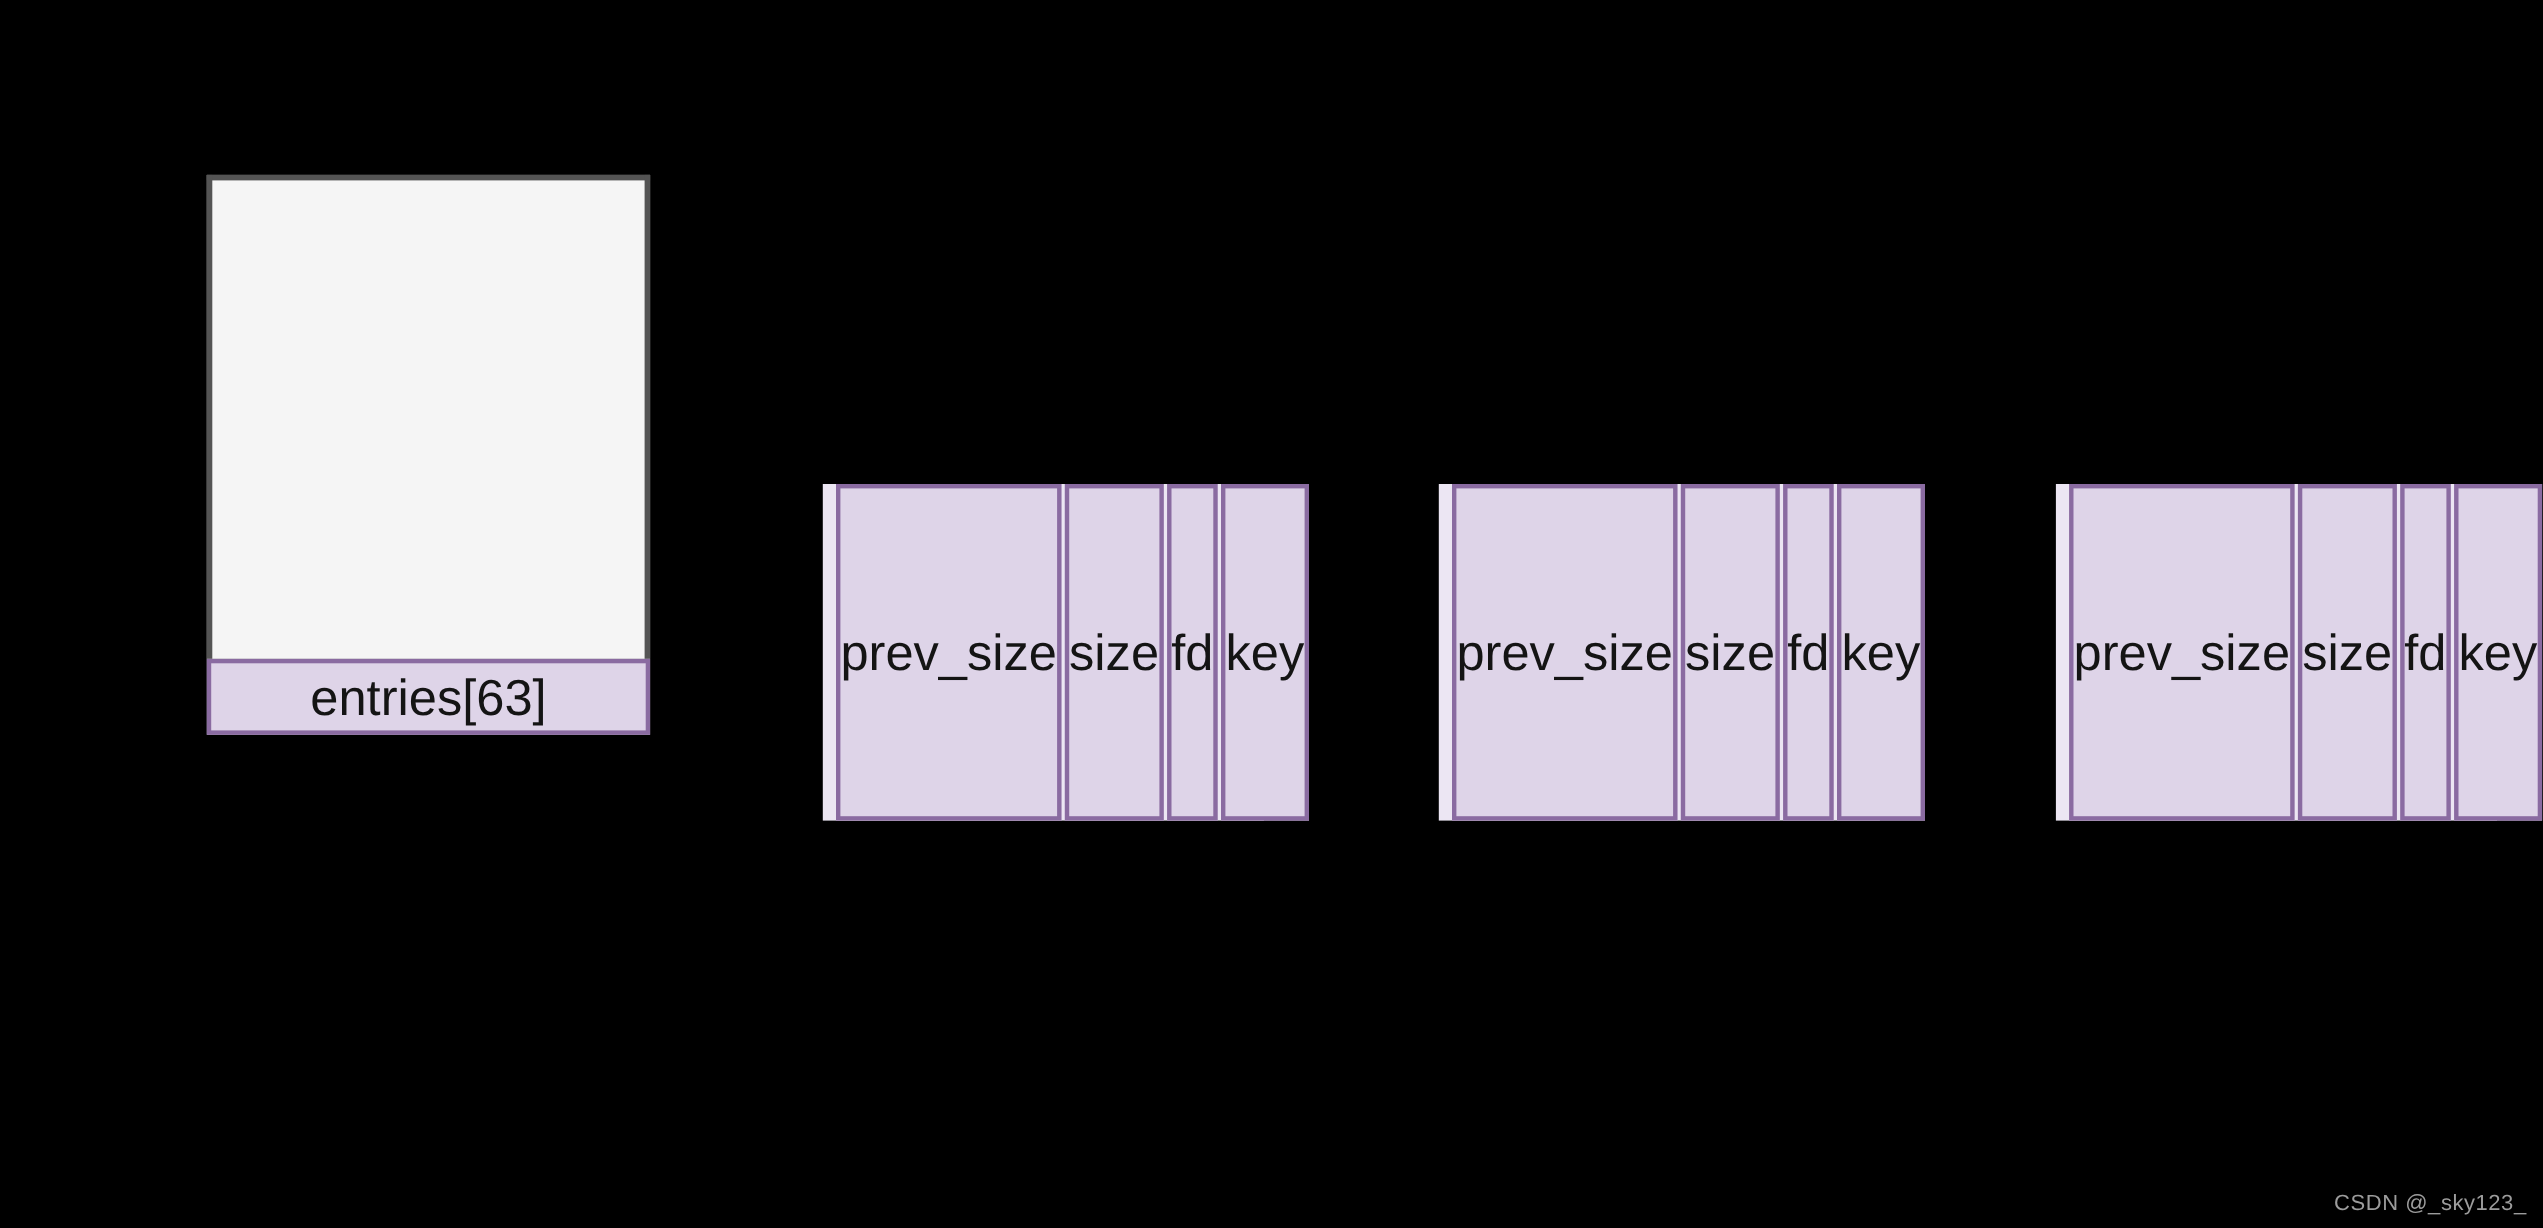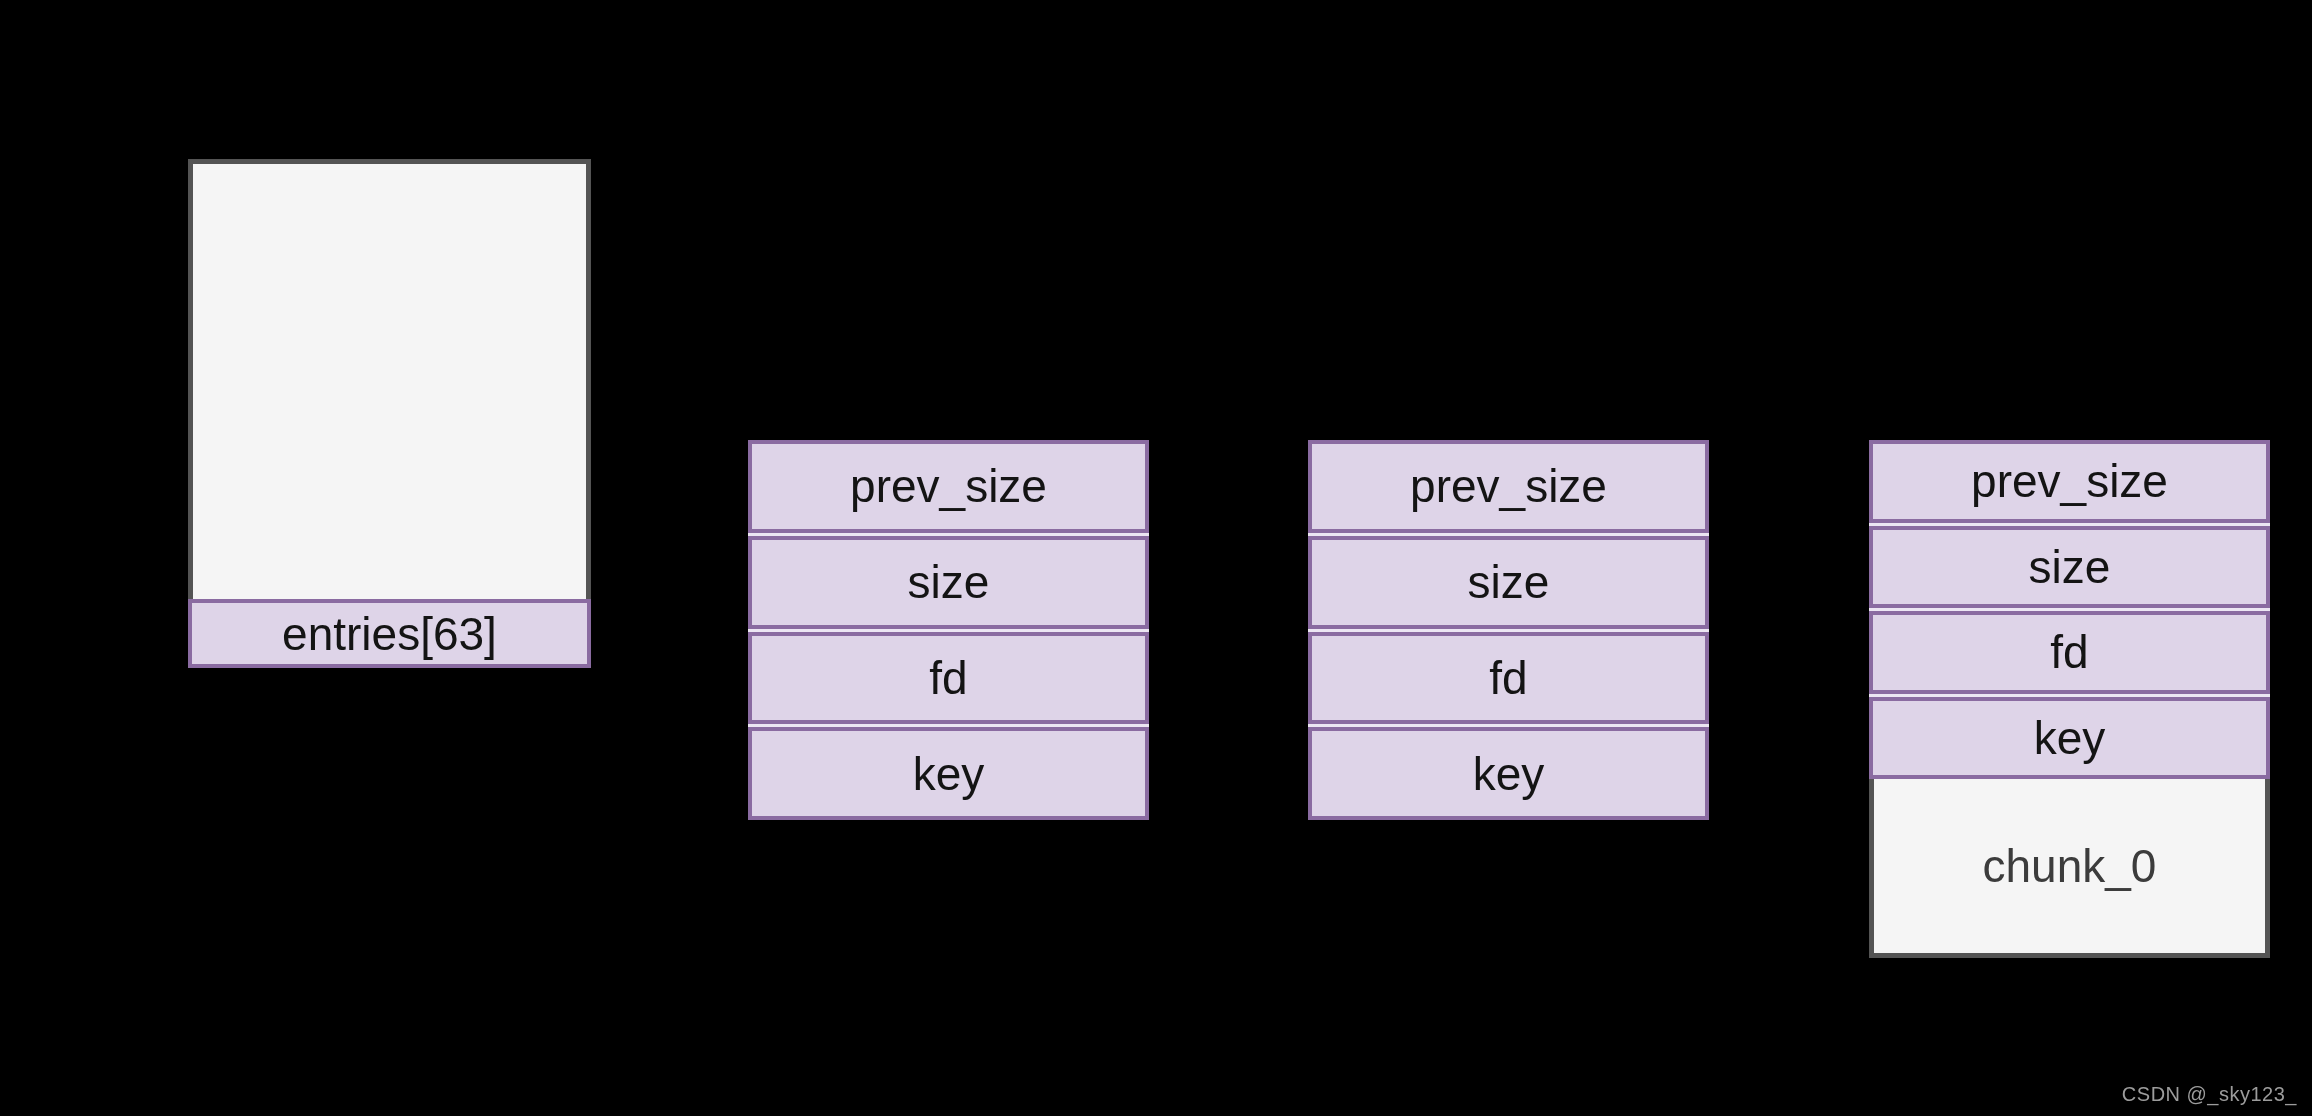--- a/index.html
+++ b/index.html
@@ -61,25 +61,25 @@
     top: 440px;
     width: 401px;
     height: 518px;
     display: flex;
     flex-direction: column;
   }
   .chunk.c2 { left: 748px; }
   .chunk.c1 { left: 1308px; }
   .chunk.c0 { left: 1869px; }
   .chunk-fields {
-    height: 380px;
+    height: 306px;
     display: flex;
-    flex-direction: column;
     gap: 3px;
     background: var(--cell-gap);
+    padding-left: 12px;
   }
   .field-cell {
     flex: 1 1 0;
     background: var(--cell-fill);
     border: 4px solid var(--cell-border);
     display: flex;
     align-items: center;
     justify-content: center;
     font-size: 46px;
     color: var(--cell-text);
@@ -159,20 +159,17 @@
       <div class="field-cell">
           <span>size</span>
         </div>
       <div class="field-cell">
           <span>fd</span>
         </div>
       <div class="field-cell">
           <span>key</span>
         </div>
     </div>
-    <div class="chunk-body">
-      <span>chunk_0</span>
-    </div>
   </div>
 
   <div class="watermark">CSDN @_sky123_</div>
 
 </div>
 
 </body></html>

